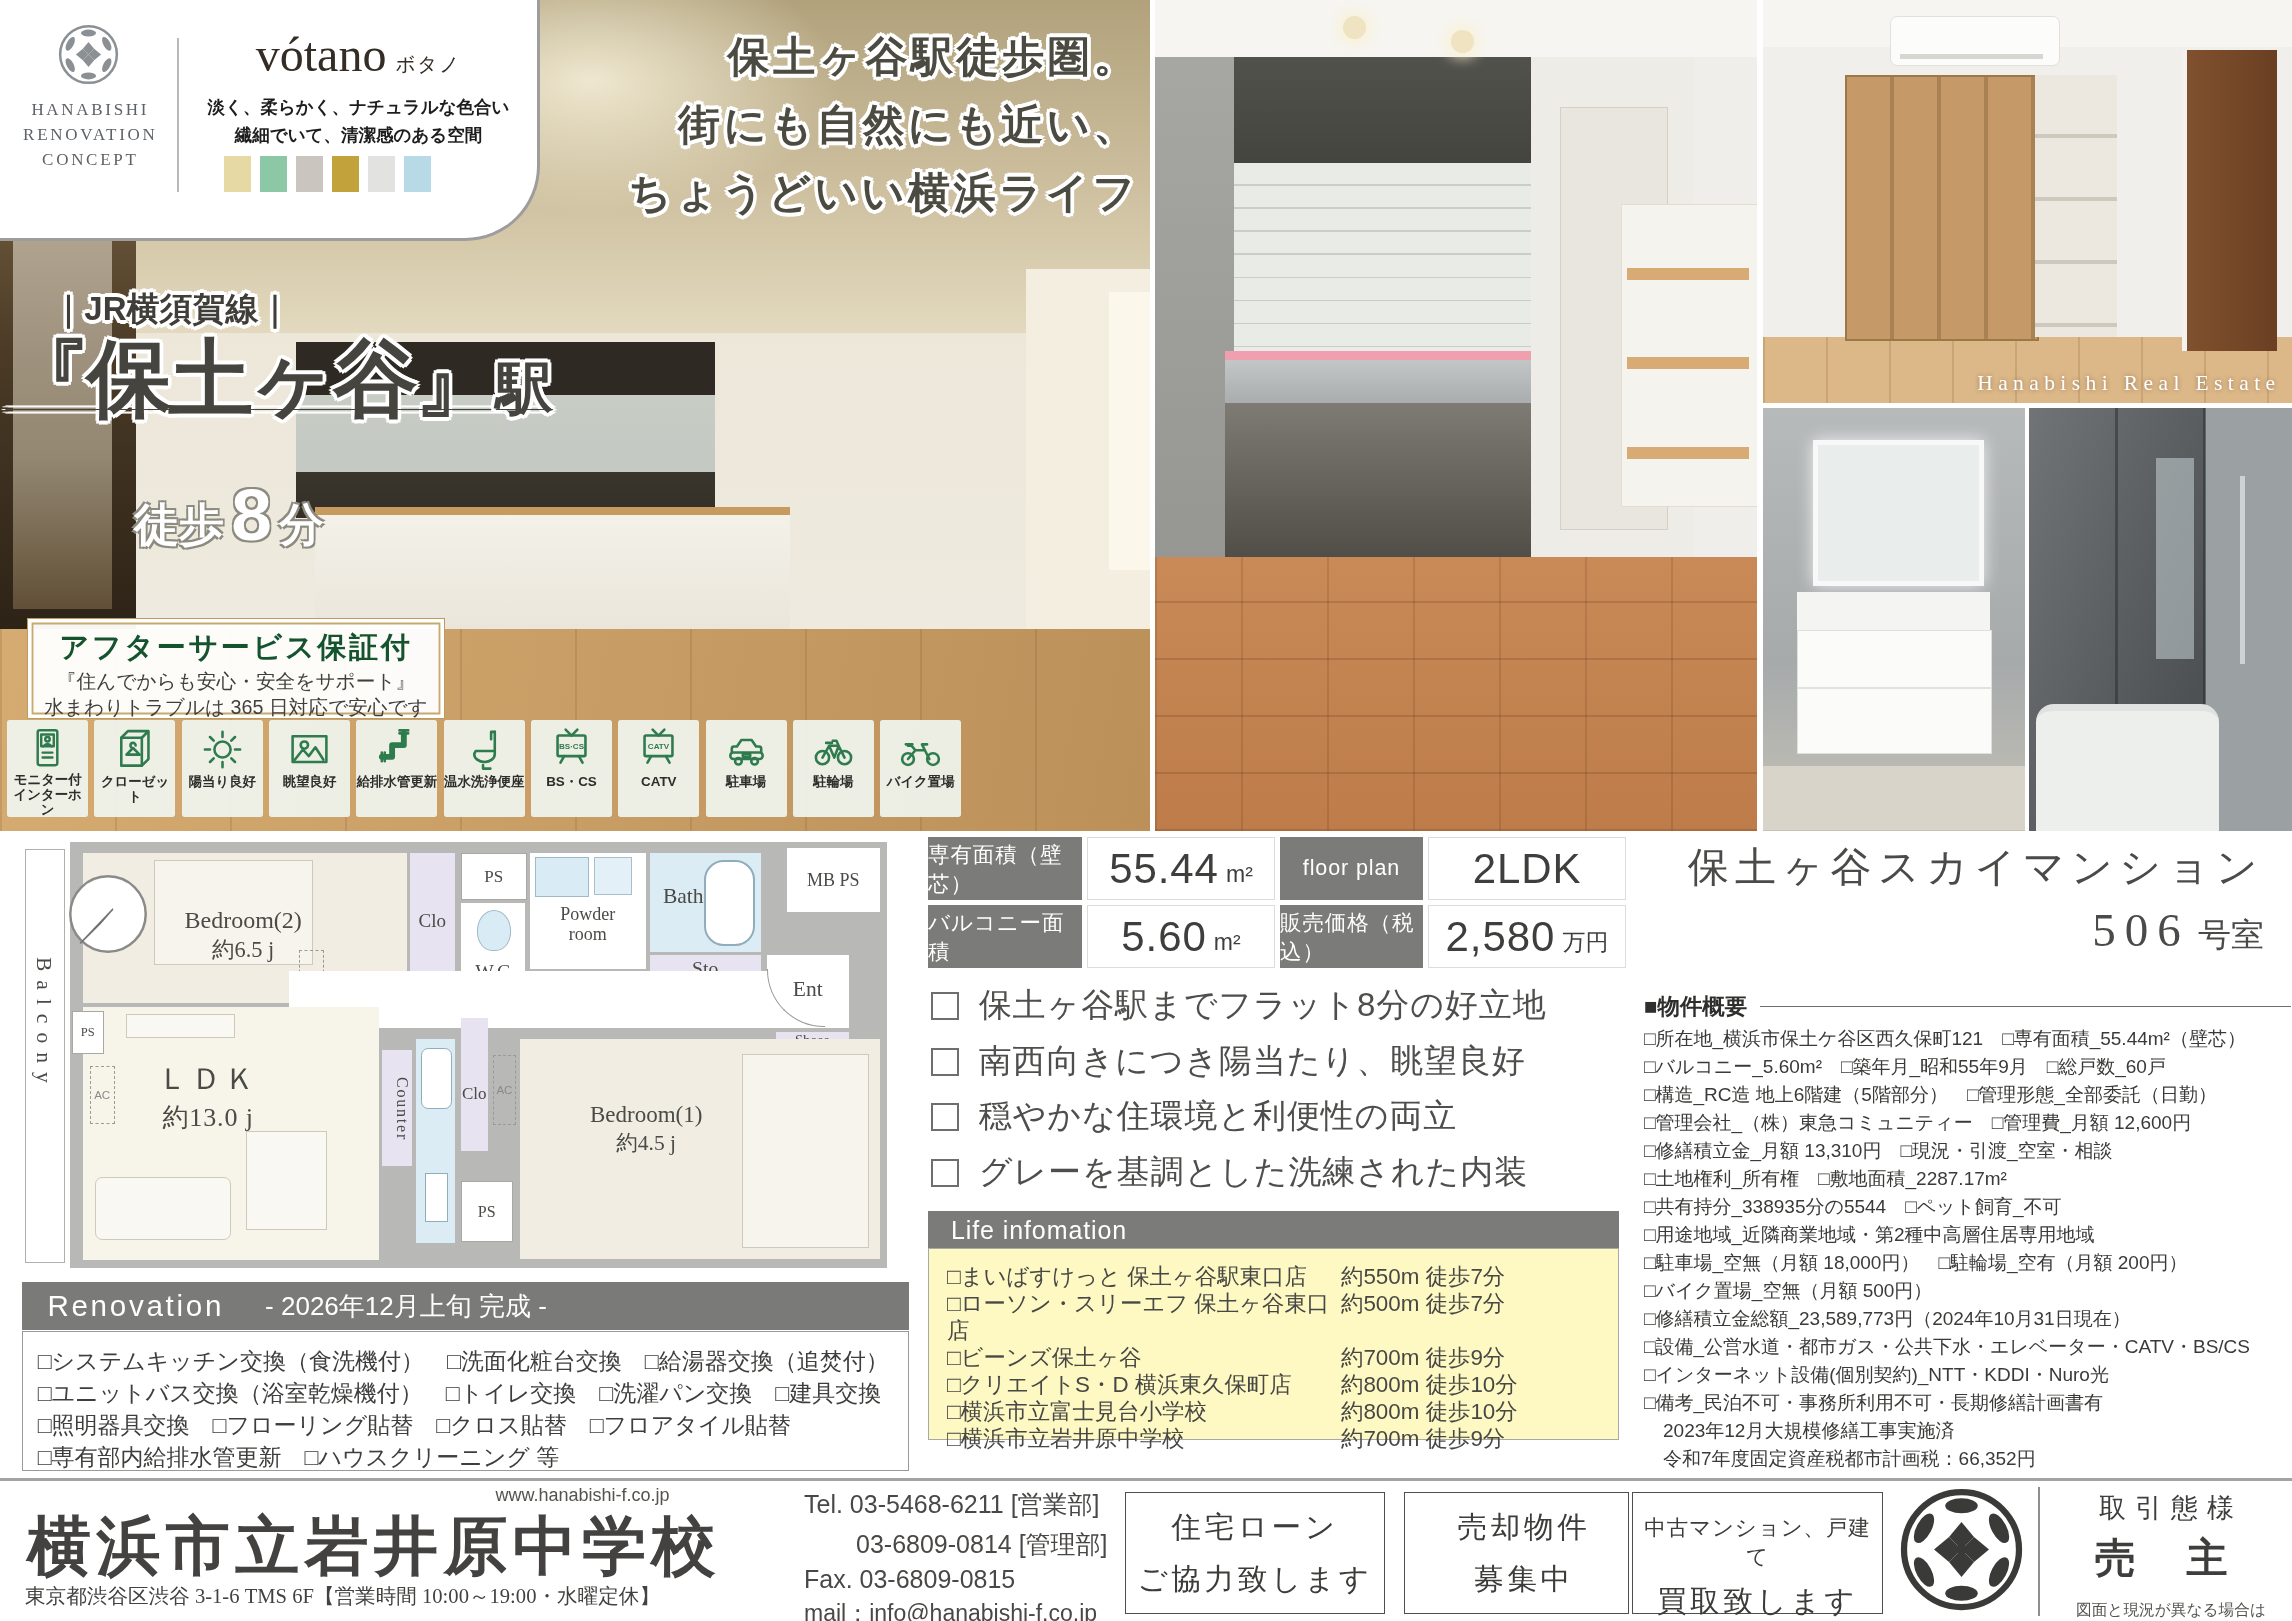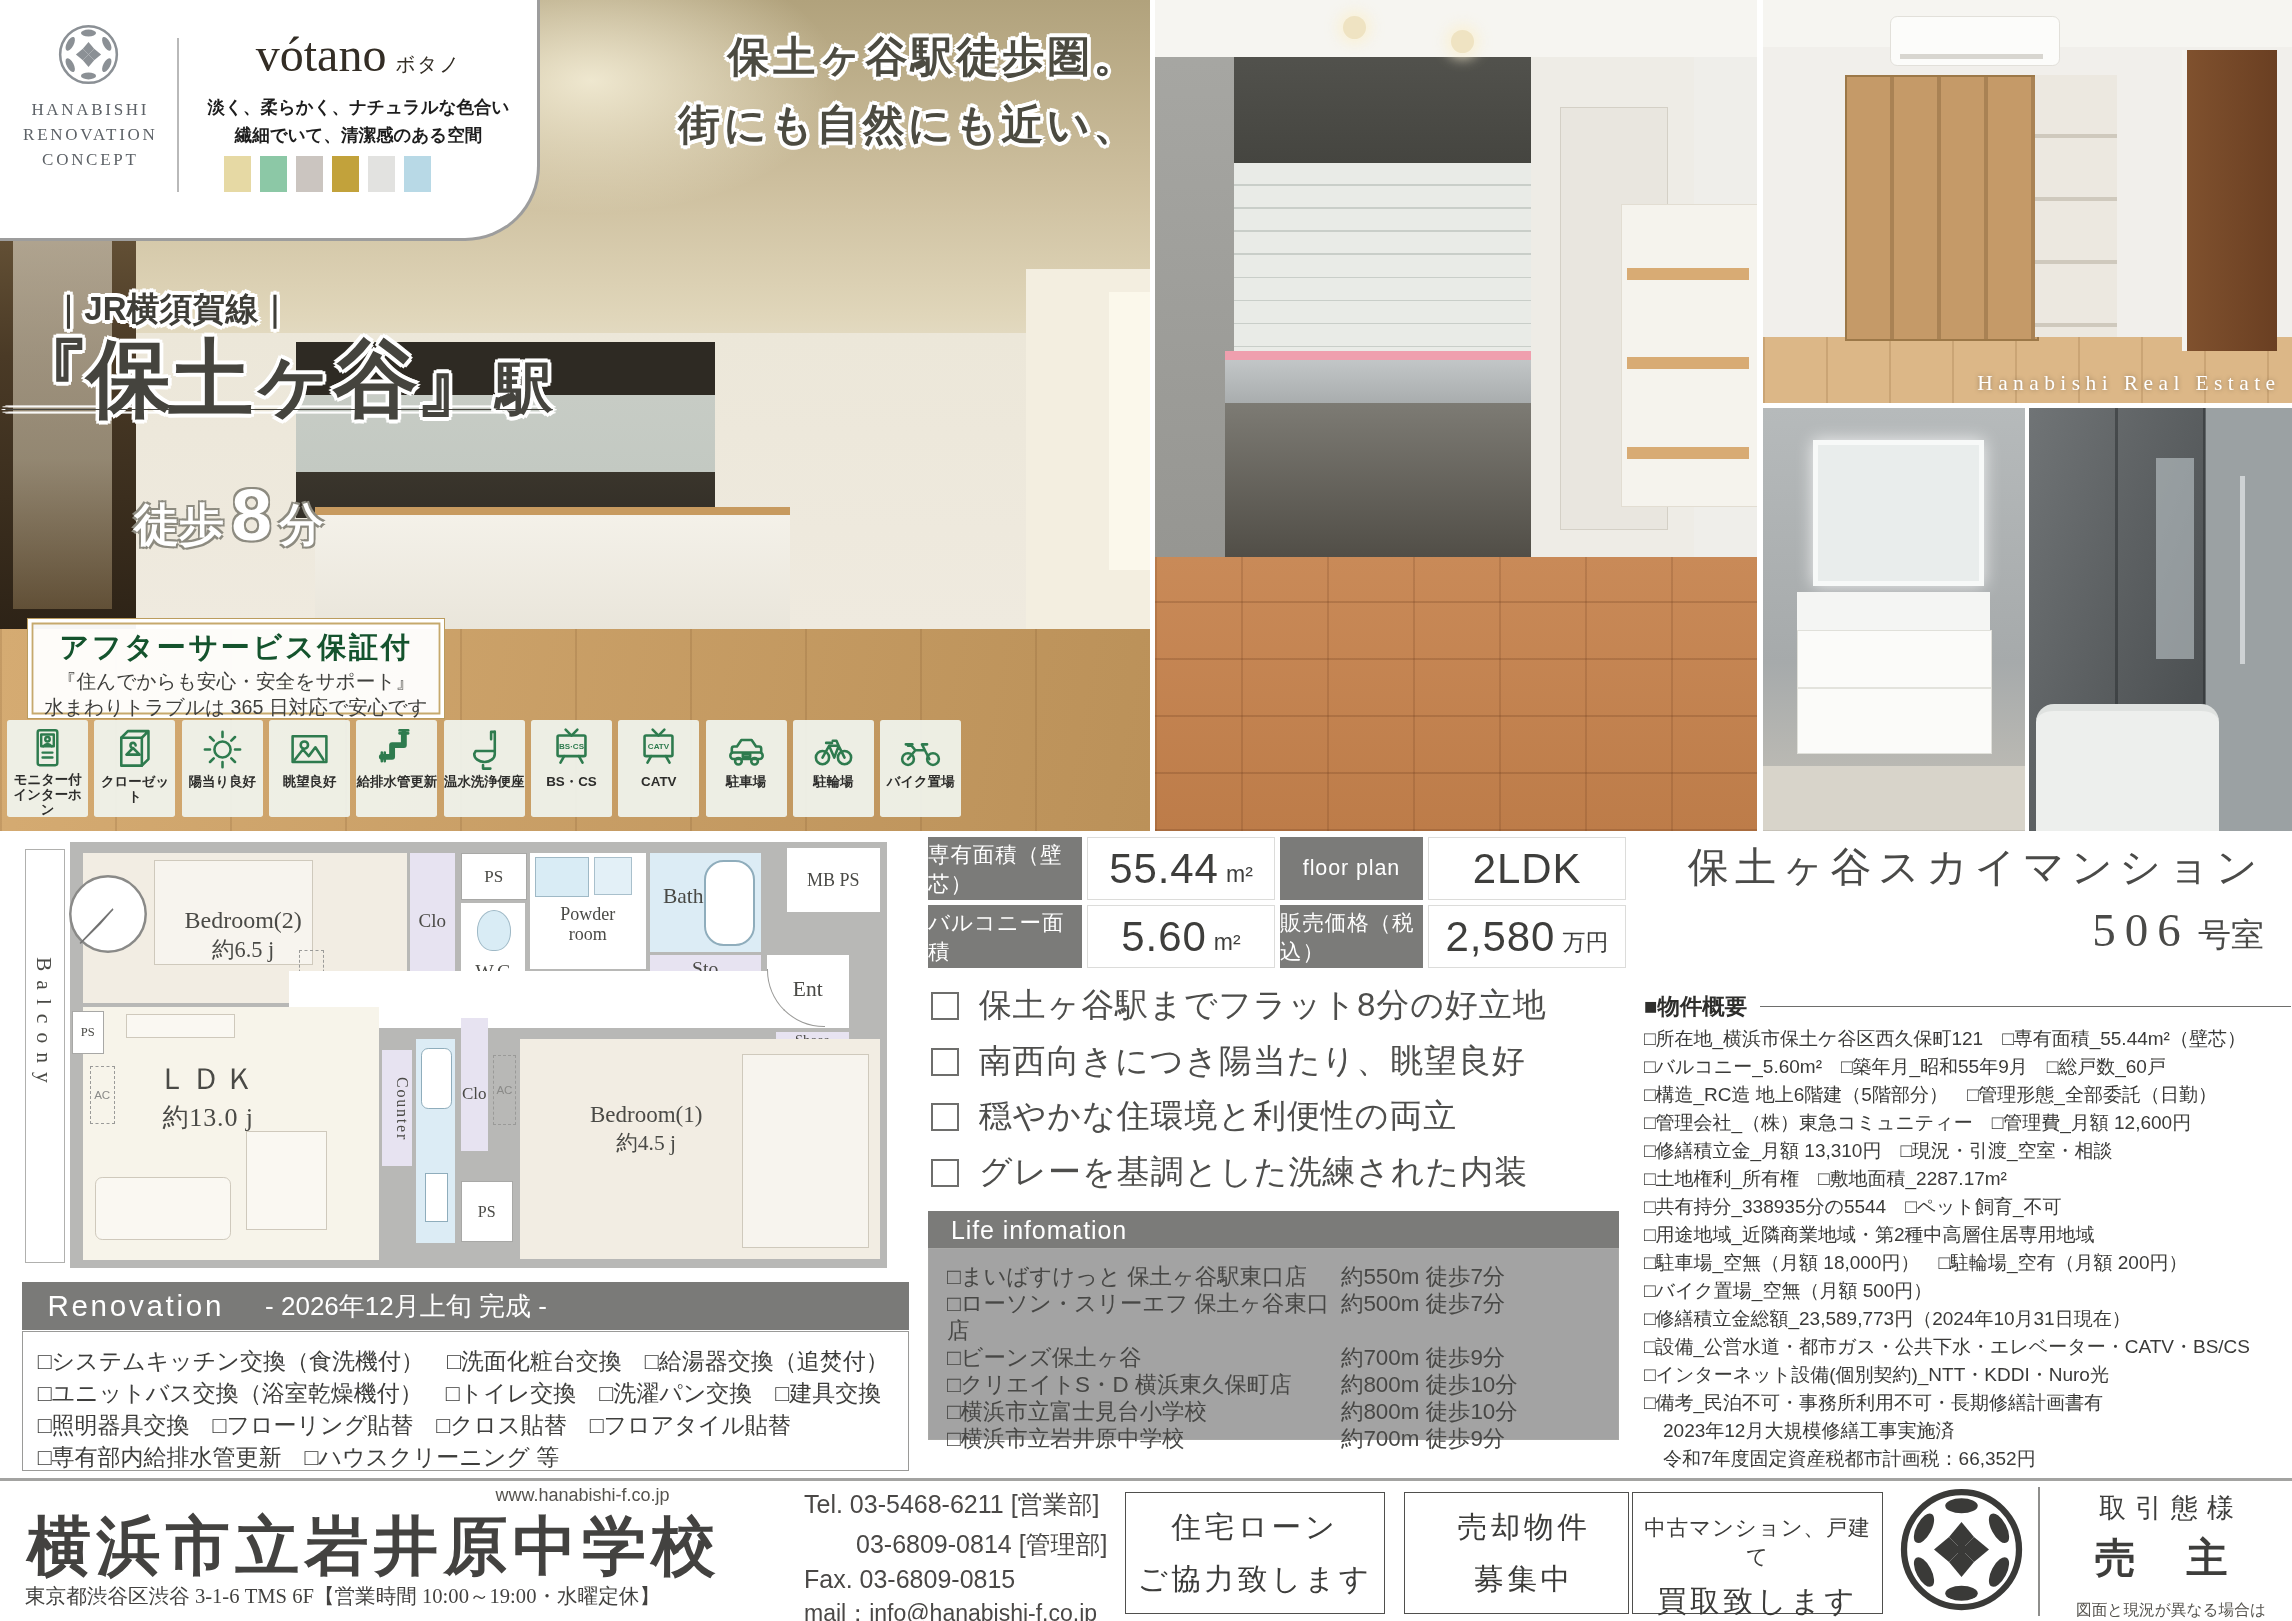--- a/index.html
+++ b/index.html
@@ -123,21 +123,21 @@
   #specs .unit{font-size:23px;margin-left:7.2px;margin-top:12.5px;}
 
   
   #points{left:931px;top:983px;width:699px;}
   #points .pt{display:flex;margin-bottom:12.5px;}
   #points .cb{width:24px;height:24px;border:2.7px solid #6e6e6c;margin:9px 19.7px 0 0;flex-shrink:0;}
   #points .tx{font-size:33px;color:#4e4e4c;font-weight:500;letter-spacing:0.9px;line-height:43px;}
 
   
   #life-head{left:928px;top:1211px;width:691px;height:38px;background:#7b7b79;color:#fff;font-size:25px;display:flex;align-items:center;padding-left:23px;box-sizing:border-box;letter-spacing:0.9px;}
-  #life-box{left:928px;top:1248px;width:691px;height:192px;border:1.8px solid #a8a8a6;background:#a3a3a3;box-sizing:border-box;padding:14.3px 0 0 18px;}
+  #life-box{left:928px;top:1248px;width:691px;height:192px;border:1.8px solid #a8a8a6;background:#fef9c3;box-sizing:border-box;padding:14.3px 0 0 18px;}
   #life-box .row{display:flex;font-size:22.4px;color:#474745;line-height:27px;}
   #life-box .nm{width:394px;}
   #life-box .ds{width:260px;}
 
   
   #prop-name{left:1648px;top:840px;width:616px;text-align:right;font-size:41px;letter-spacing:6.3px;color:#4a4a48;}
   #prop-room{left:1648px;top:903px;width:616px;text-align:right;color:#4a4a48;}
   #prop-room .n{font-size:47px;letter-spacing:9px;}
   #prop-room .g{font-size:33px;}
   #prop-ovh{left:1644px;top:991px;width:647px;display:flex;align-items:center;}
@@ -266,20 +266,21 @@
   <div class="abs outline-w" id="st-line">｜JR横須賀線｜</div>
   <div class="abs outline-w" id="st-name">
     <span class="br">『保土ヶ谷』</span><span class="eki">駅</span>
   </div>
   <div class="abs outline-g" id="st-walk">
     <span class="t">徒歩</span><span class="n">8</span><span class="t">分</span>
   </div>
   <div class="abs serif outline-w" id="headline">
     <div>保土ヶ谷駅徒歩圏。</div>
     <div>街にも自然にも近い、</div>
+    <div>ちょうどいい横浜ライフ</div>
   </div>
 
   <div class="abs" id="warranty">
     <div class="t">アフターサービス保証付</div>
     <div class="s">『住んでからも安心・安全をサポート』</div>
     <div class="s">水まわりトラブルは 365 日対応で安心です</div>
   </div>
 
   <div class="abs" id="features">
     <div class="ftile">

